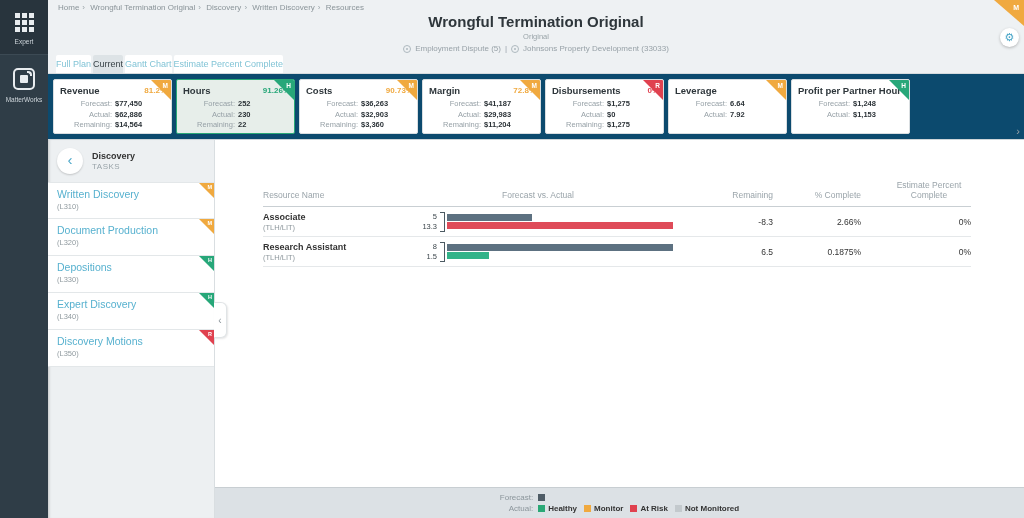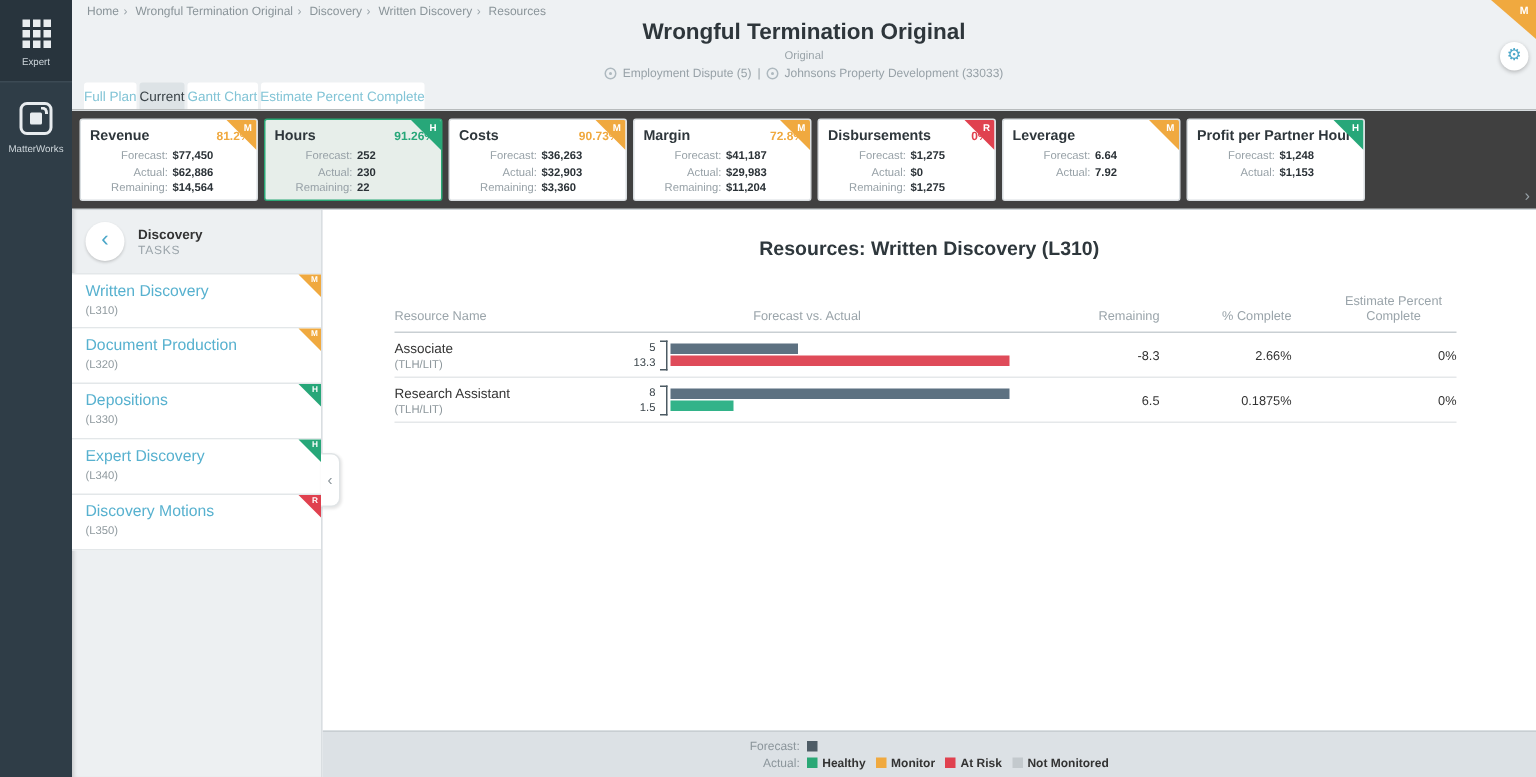--- a/index.html
+++ b/index.html
@@ -41,21 +41,21 @@
     background:#fff; box-shadow:0 1px 3px rgba(0,0,0,.25); text-align:center; line-height:19px;
     font-size:11px; color:#4ba7c9; cursor:pointer; }
 
   
   .tabs { position:absolute; bottom:0; left:8px; display:flex; gap:2px; }
   .tab { height:18px; line-height:18px; padding:0 0; font-size:9px; background:#fff; color:#82c4d6;
     border-radius:2px 2px 0 0; cursor:pointer; white-space:nowrap; }
   .tab[data-selected="true"] { background:#dde3e6; color:#3a4348; }
 
   
-  .kpi-band { height:67px; background:#404040; border-top:1px solid #d6dbde; border-bottom:1px solid #cfd5d8;
+  .kpi-band { height:67px; background:#0c4a6e; border-top:1px solid #d6dbde; border-bottom:1px solid #cfd5d8;
     display:flex; align-items:flex-start; padding:5px 0 0 5px; position:relative; flex-shrink:0; }
   .kpi-card { width:119px; height:55px; background:#fff; border:1px solid #d9dee1; border-radius:2px;
     margin-right:4px; position:relative; padding:5px 6px 0 6px; overflow:hidden; flex-shrink:0; cursor:pointer; }
   .kpi-card[data-selected="true"] { background:#e7eeea; border:1px solid #2aa876; }
   .kpi-title { font-size:9.5px; font-weight:bold; color:#2e363b; }
   .kpi-percent { position:absolute; top:6px; right:4px; font-size:8px; font-weight:bold; }
   .corner { position:absolute; top:0; right:0; width:0; height:0;
     border-top:20px solid #f0a93f; border-left:20px solid transparent; }
   .corner-letter { position:absolute; top:2px; right:3px; font-size:6.5px; font-weight:bold; color:#fff; }
   .kpi-rows { margin-top:3px; }
@@ -89,21 +89,21 @@
   .main-col { flex:1; display:flex; flex-direction:column; min-width:0; }
   .main { flex:1; background:#fff; padding-top:18px; }
   .main-title { text-align:center; font-size:13px; font-weight:600; color:#2e373c; }
   .rtable { margin:22px 53px 0 48px; }
   .rt-head, .rt-row { display:grid; grid-template-columns:140px 270px 100px 88px 110px; }
   .rt-head { font-size:8.5px; color:#9aa4aa; padding-bottom:6px; border-bottom:1px solid #c9cfd3; align-items:end; }
   .h-chart { text-align:center; }
   .h-right { text-align:right; }
   .h-est { width:84px; margin-left:auto; text-align:center; }
   .rt-row { align-items:center; height:30px; border-bottom:1px solid #e5e8ea; font-size:8.5px; color:#333; }
-  .res-name { font-size:9px; color:#333; }
+  .res-name { font-size:9px; color:#333;font-weight:bold; }
   .res-code { font-size:7.5px; color:#8d979c; margin-top:1px; }
   .chart-cell { display:flex; align-items:center; }
   .nums { width:34px; text-align:right; font-size:7.5px; color:#3c464c; }
   .nums div { height:10px; line-height:10px; }
   .bracket { width:5px; height:20px; margin-left:3px;
     border-top:1px solid #4c5a63; border-bottom:1px solid #4c5a63; border-right:1px solid #4c5a63; }
   .bars { flex:1; margin-left:2px; }
   .bar { height:7px; margin:1.5px 0; }
   .cell-right { text-align:right; }
 
@@ -406,21 +406,20 @@
             </div>
 
         </div>
         <div class="collapse-handle">
             <span>‹</span>
           </div>
       </aside>
 
       <div class="main-col">
         <main class="main">
-          <div class="main-title">Resources: Written Discovery (L310)</div>
           <div class="rtable">
             <div class="rt-head">
               <div>Resource Name</div>
               <div class="h-chart">Forecast vs. Actual</div>
               <div class="h-right">Remaining</div>
               <div class="h-right">% Complete</div>
               <div class="h-est">Estimate Percent Complete</div>
             </div>
 
               <div class="rt-row">

